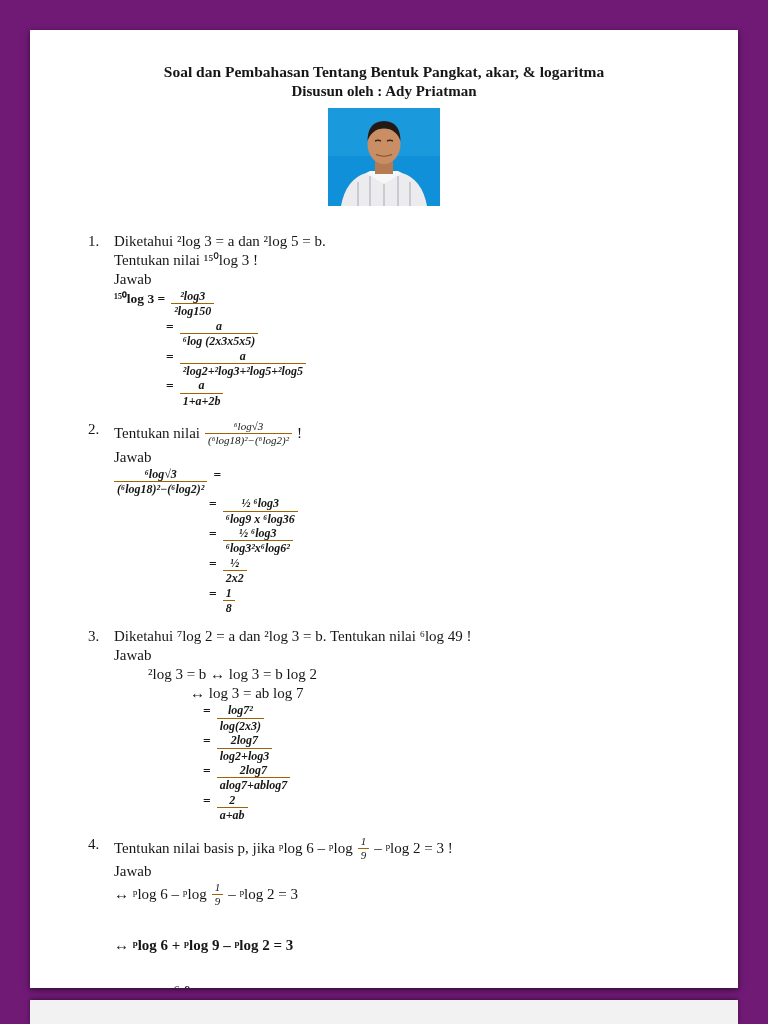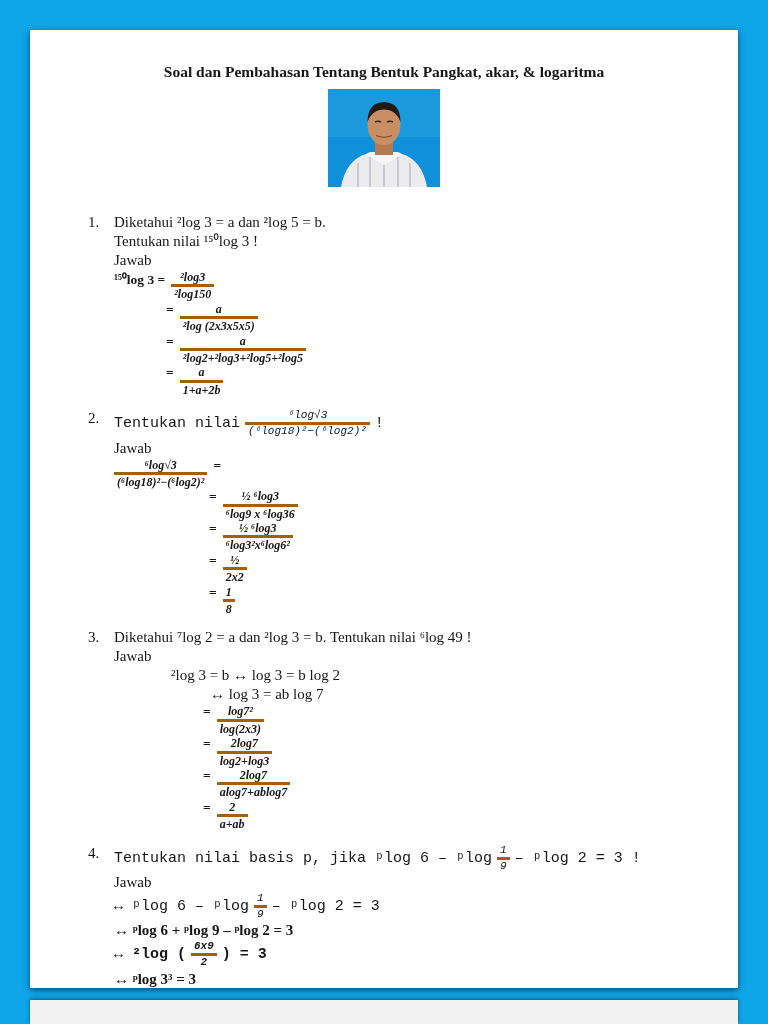--- a/index.html
+++ b/index.html
@@ -1,57 +1,58 @@
 <!DOCTYPE html>
 <html><head>
 <meta charset="utf-8">
 <style>
   * { margin:0; padding:0; box-sizing:border-box; }
   html,body { width:768px; height:1024px; overflow:hidden; }
   body { background:#3c3c3c; font-family:"Liberation Serif", serif; color:#161616; }
-  .viewer { position:relative; width:768px; height:1024px; background:#0ea5e9; }
+  .viewer { position:relative; width:768px; height:1024px; background:#701a75; }
   .page {
     position:absolute; left:30px; top:30px; width:708px; height:958px;
     background:#ffffff; box-shadow:0 2px 6px rgba(0,0,0,.55);
     padding:30px 58px 14px 58px; overflow:hidden;
   }
   .page-next {
     position:absolute; left:30px; top:1000px; width:708px; height:24px;
     background:#f2f2f2; box-shadow:0 -1px 4px rgba(0,0,0,.45);
   }
   .title { text-align:center; font-weight:bold; font-size:15.5px; line-height:20px; margin-top:2px; }
   .subtitle { text-align:center; font-weight:bold; font-size:15px; line-height:19px; }
   .photo-wrap { text-align:center; margin:7px 0 26px 0; }
   .photo-wrap svg { vertical-align:top; }
   .item { display:flex; margin-bottom:12px; }
   .inum { width:26px; flex:none; font-size:15px; line-height:19px; }
   .ibody { flex:1; }
   .tline { font-size:15px; line-height:19px; }
-  .flexline { display:flex; align-items:center; min-height:26px;font-family:Liberation Mono, monospace; }
+  .flexline { display:flex; align-items:center; min-height:26px; }
   .flexline > span { margin-right:5px; }
   .mline { display:flex; align-items:flex-start; min-height:25px; font-size:13.5px;font-weight:bold; }
   .mline > span { margin-right:6px; }
   .frac { display:inline-block; text-align:center; font-size:12px; font-style:italic; line-height:1.2; vertical-align:middle; }
   .frac .num { display:block; padding:0 3px; }
-  .frac .den { display:block; border-top:3px solid #a16207; padding:0 3px; }
+  .frac .den { display:block; border-top:1px solid #a16207; padding:0 3px; }
   .headfrac { font-size:11px; }
-  .bold { font-weight:bold; }
+  .bold { font-weight:bold;margin-top:28px; }
   .indent-p1 { margin-left:52px; }
   .indent-p2 { margin-left:95px; }
-  .indent-p3a { margin-left:57px; }
-  .indent-p3b { margin-left:96px; }
+  .indent-p3a { margin-left:34px; }
+  .indent-p3b { margin-left:76px; }
   .indent-p3m { margin-left:89px; }
 </style>
 </head>
 <body>
 
 <div class="viewer">
   <div class="page">
 
     <div class="title">Soal dan Pembahasan Tentang Bentuk Pangkat, akar, &amp; logaritma</div>
+    <div class="subtitle">Disusun oleh : Ady Priatman</div>
 
     <div class="photo-wrap">
       <svg width="112" height="98" viewBox="0 0 112 98">
         <rect width="112" height="98" fill="#0f90d8"></rect>
         <rect width="112" height="48" fill="#2aa3e4" opacity="0.45"></rect>
         <path d="M13 98 Q18 71 38 65 L74 65 Q94 71 99 98 Z" fill="#ececee"></path>
         <path d="M30 74 L30 98 M42 68 L42 98 M56 70 L56 98 M70 68 L70 98 M82 74 L82 98" stroke="#c8ccd2" stroke-width="2" fill="none"></path>
         <path d="M38 65 L56 76 L74 65 L70 63 L42 63 Z" fill="#f7f7f8"></path>
         <rect x="47" y="49" width="18" height="17" fill="#b57a52"></rect>
         <ellipse cx="56" cy="36" rx="16.5" ry="20" fill="#c98e63"></ellipse>
@@ -72,21 +73,21 @@
           <span>¹⁵⁰log 3 =</span>
           <span class="frac">
               <span class="num">²log3</span>
               <span class="den">²log150</span>
             </span>
         </div>
         <div class="mline indent-p1">
           <span>=</span>
           <span class="frac">
               <span class="num">a</span>
-              <span class="den">²log (2x3x5x5)</span>
+              <span class="den">⁶log (2x3x5x5)</span>
             </span>
         </div>
         <div class="mline indent-p1">
           <span>=</span>
           <span class="frac">
               <span class="num">a</span>
               <span class="den">²log2+²log3+²log5+²log5</span>
             </span>
         </div>
         <div class="mline indent-p1">

